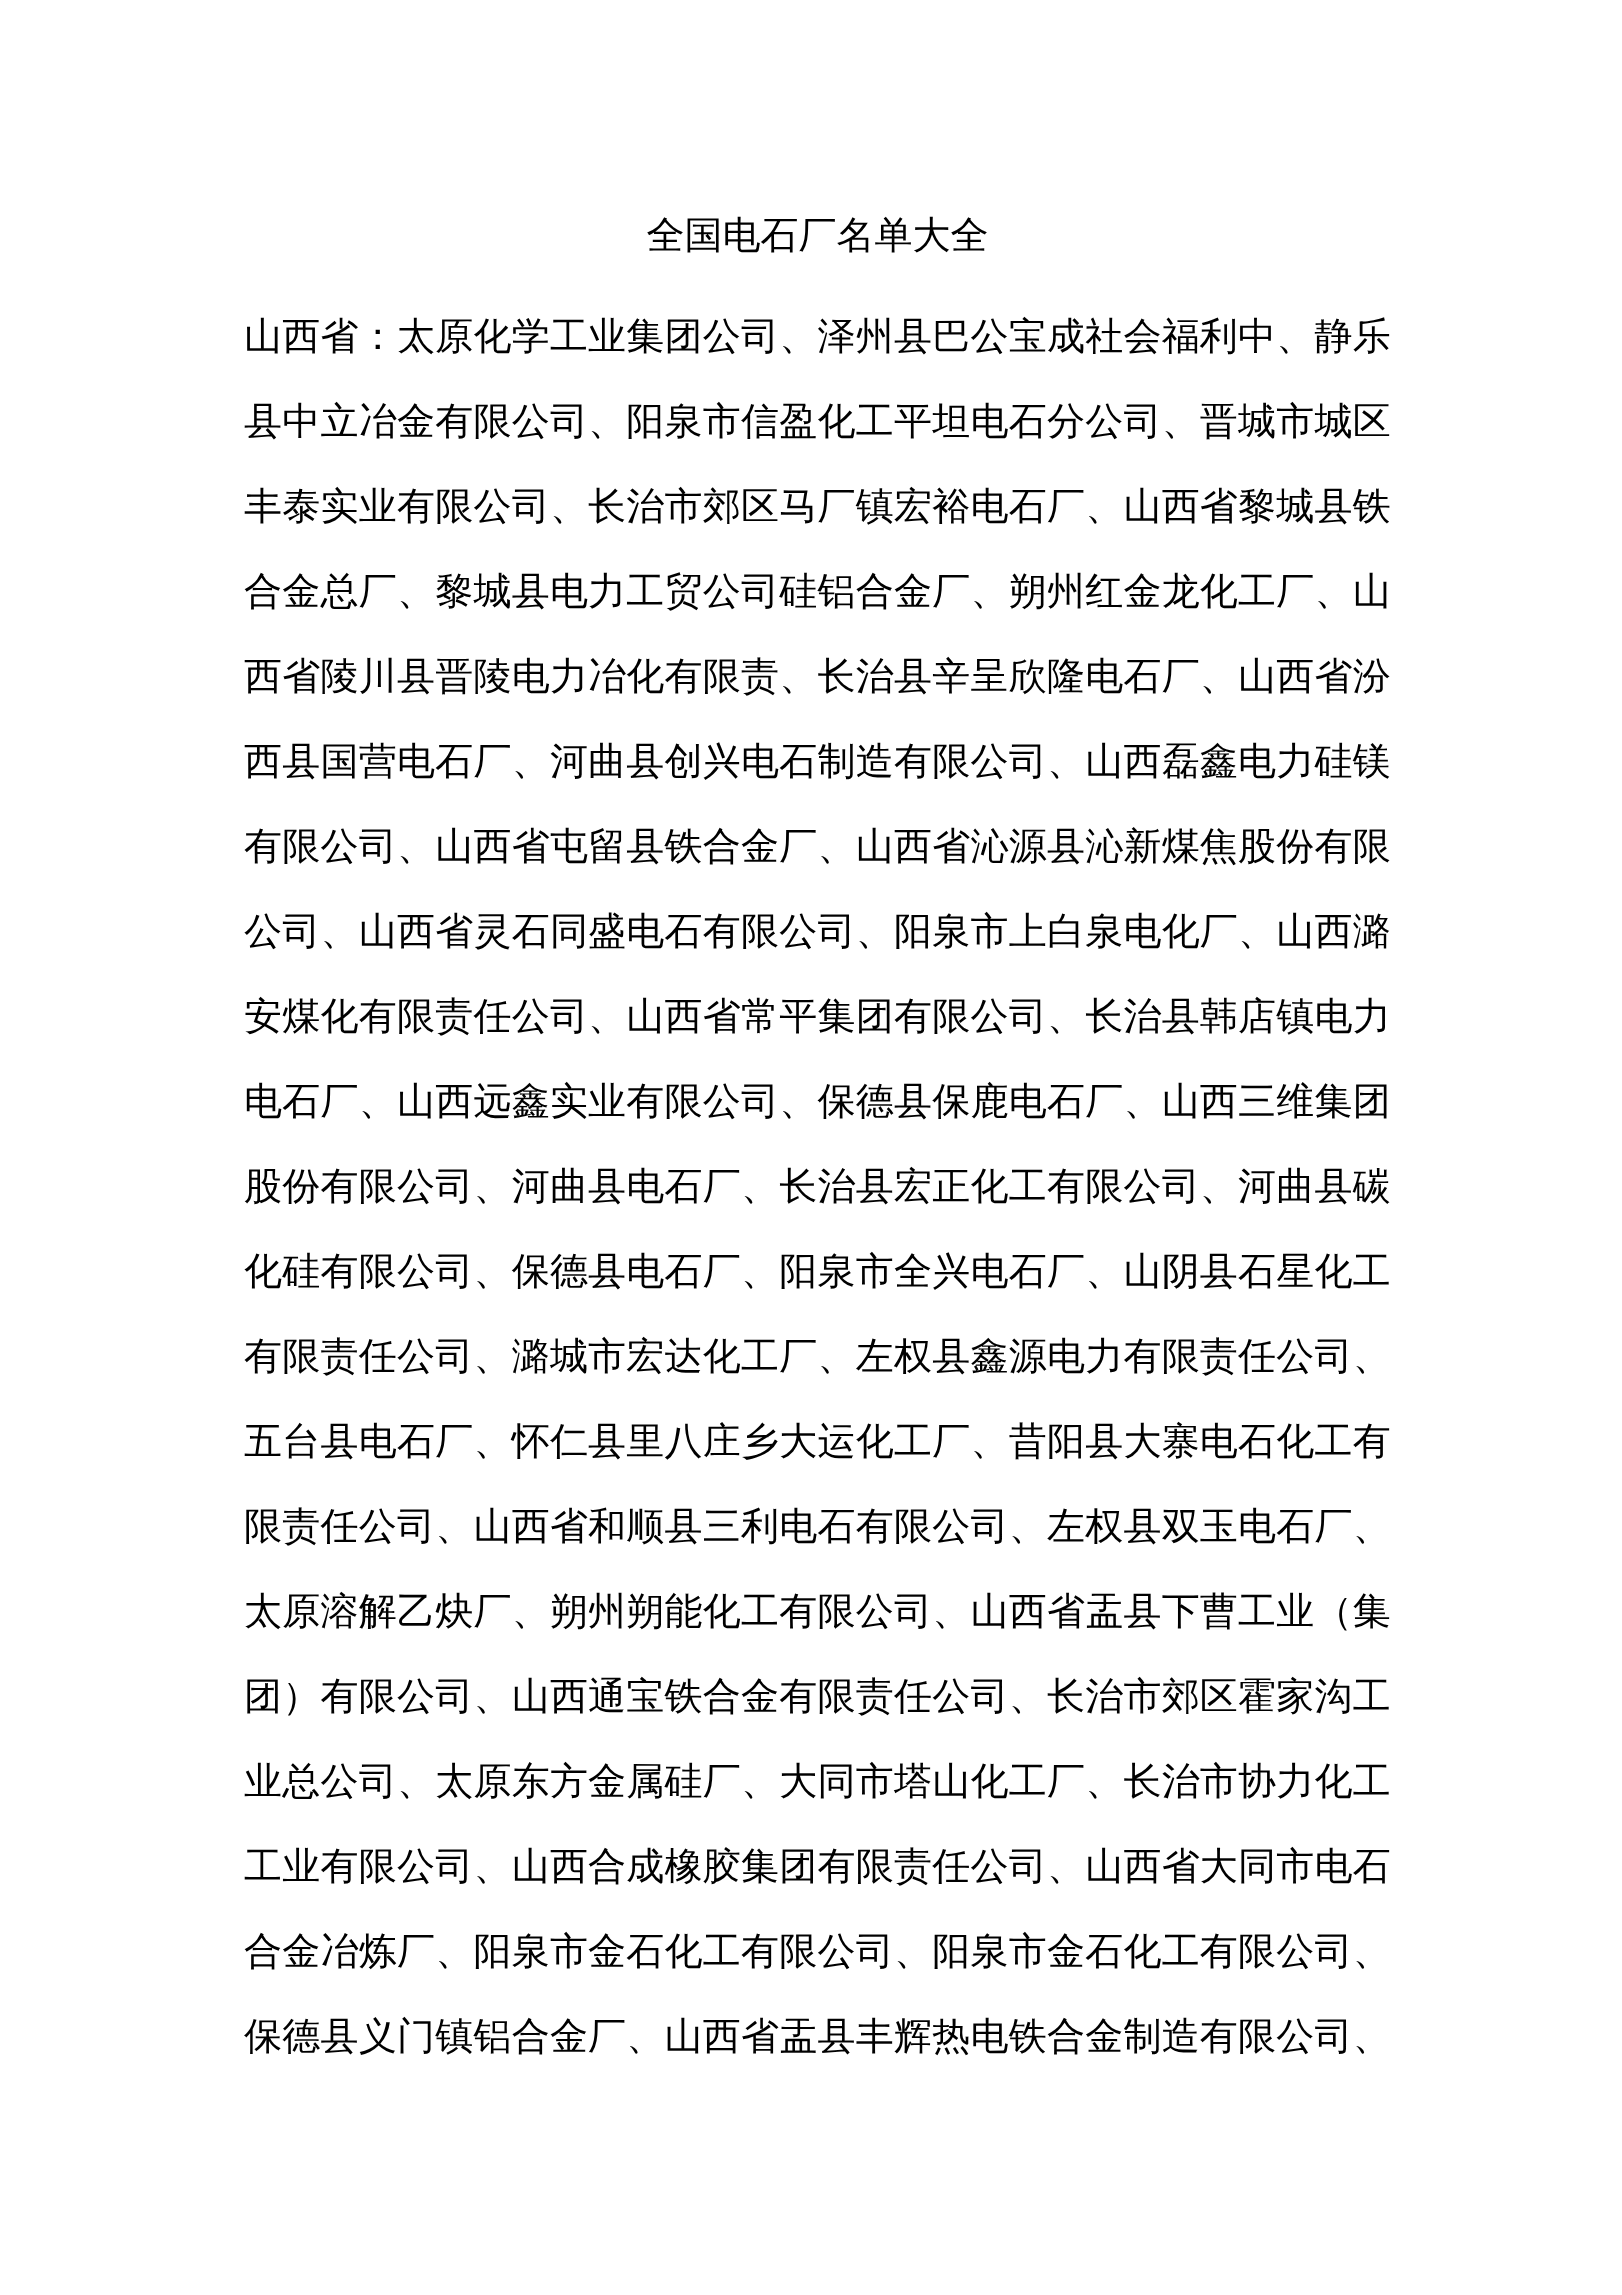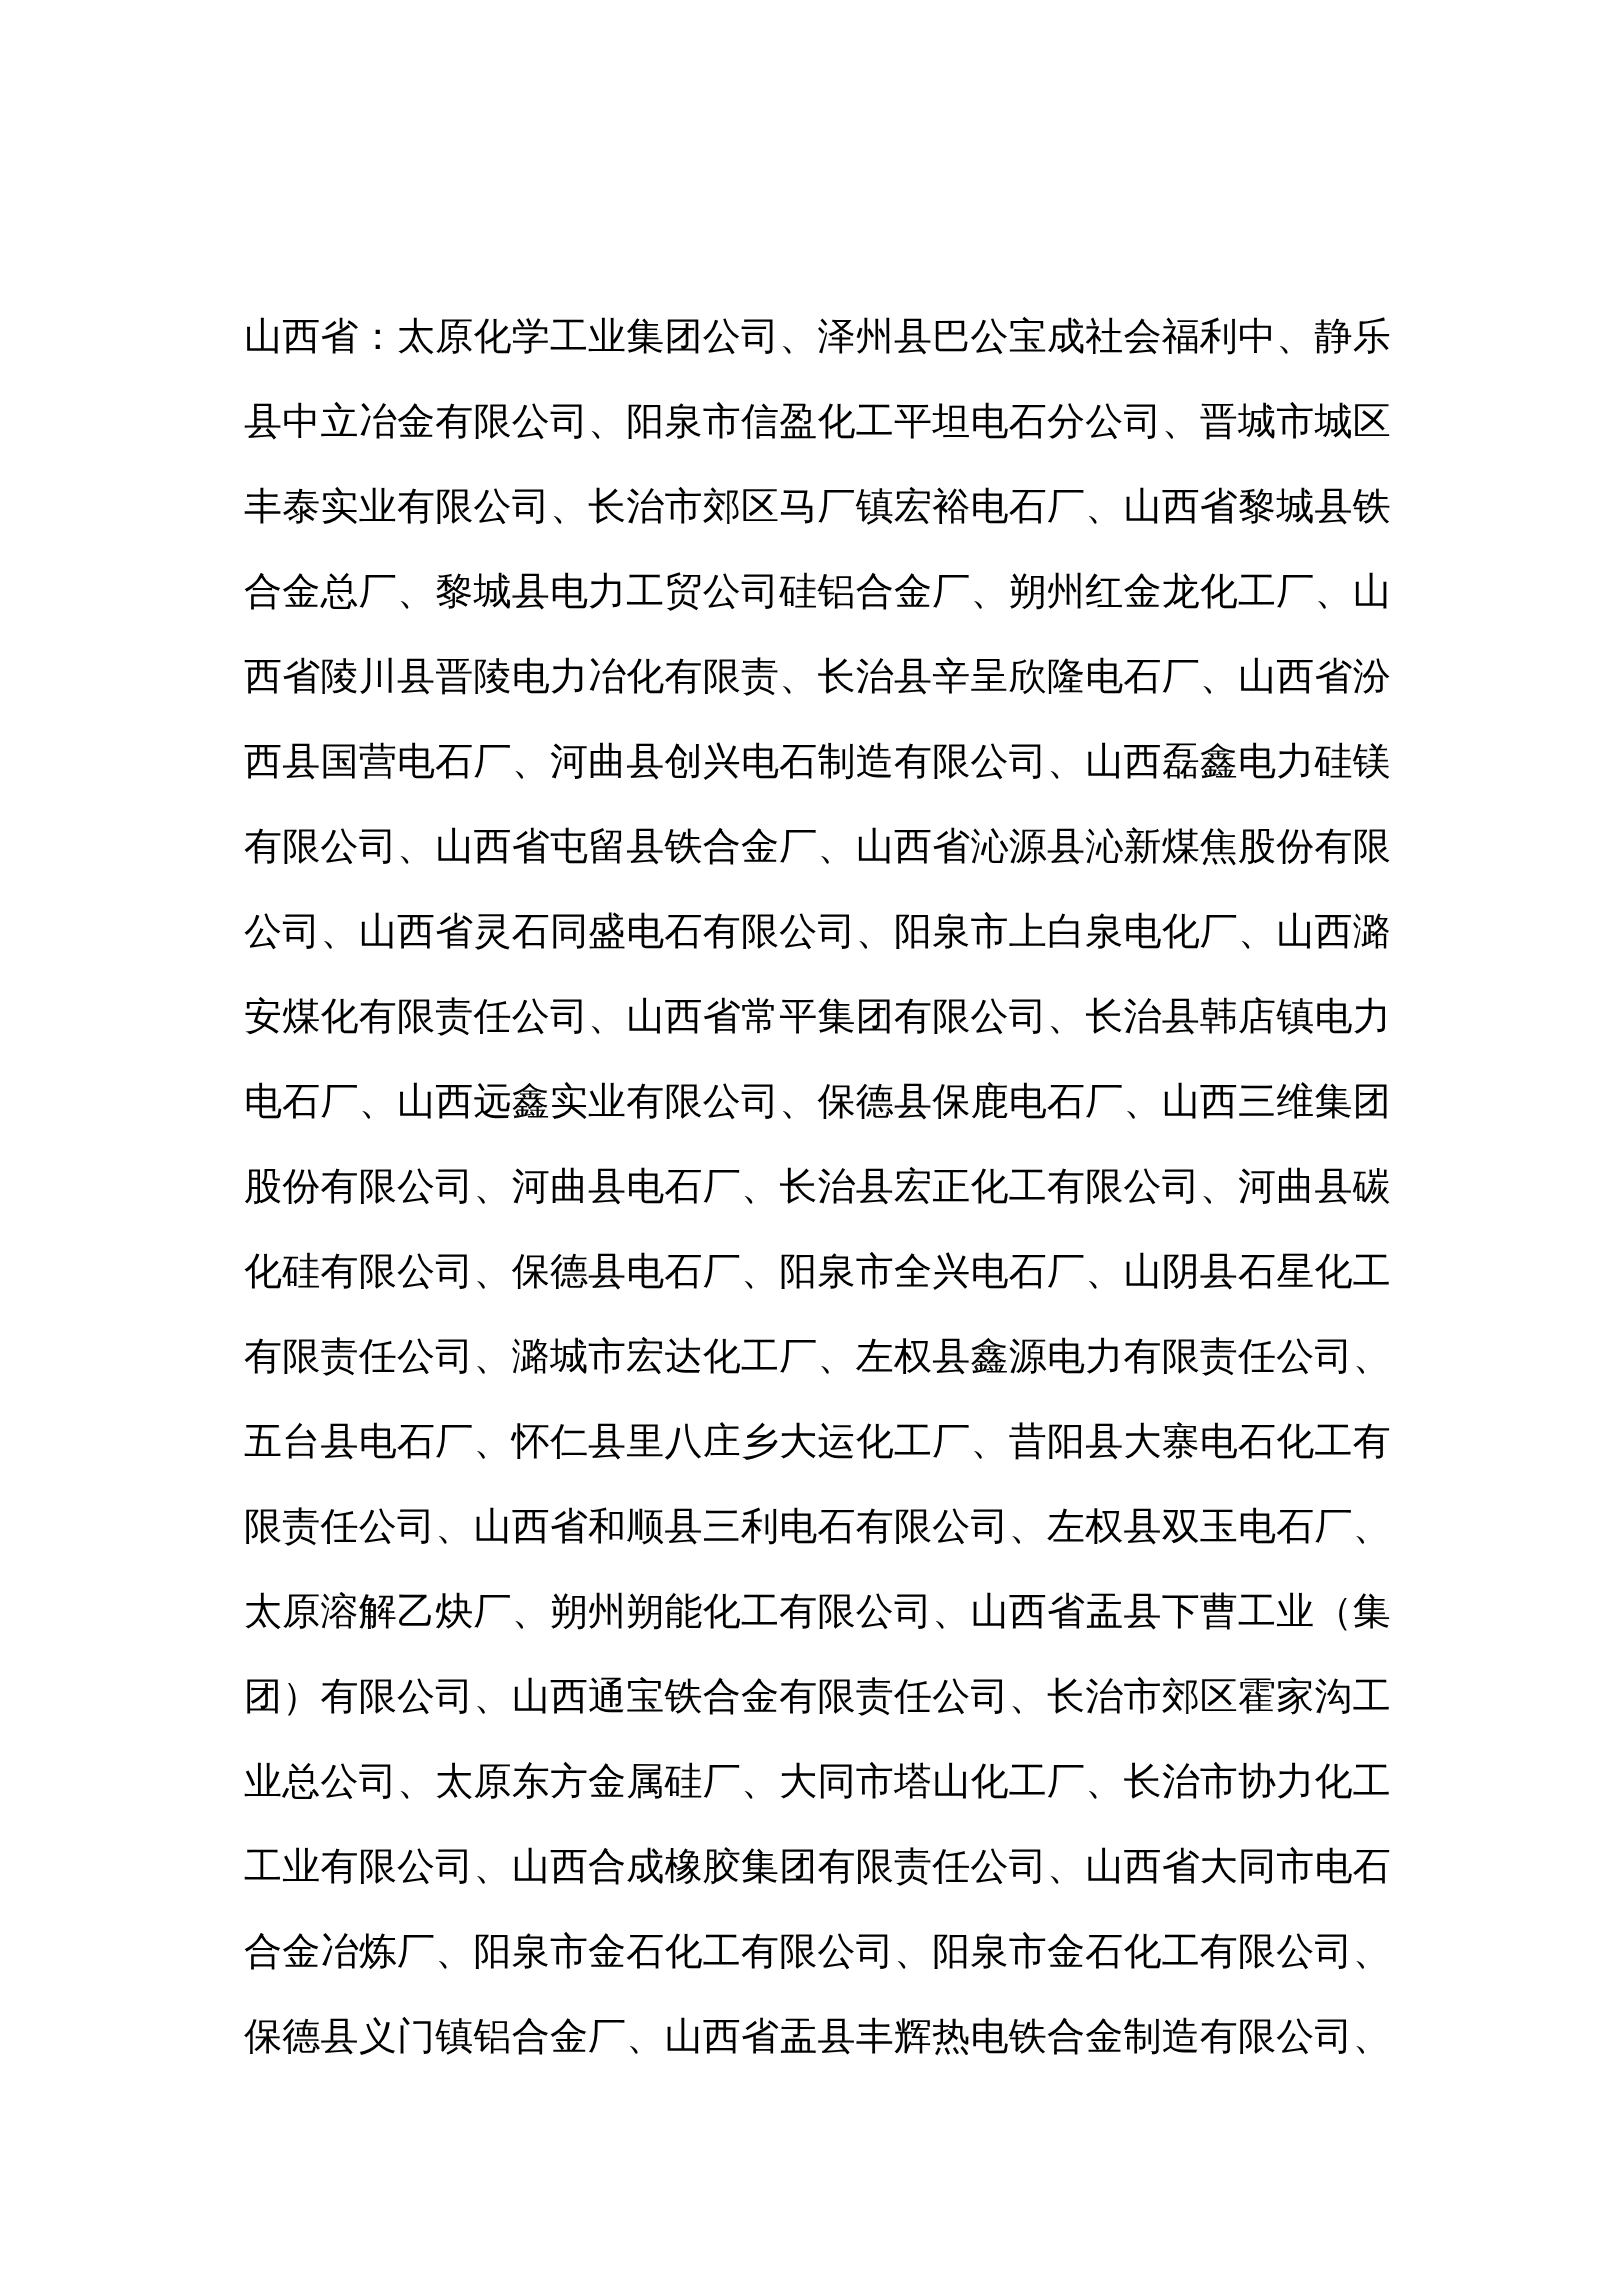--- a/index.html
+++ b/index.html
@@ -45,20 +45,21 @@
     white-space: pre;
   }
   .text-line span {
     display: block;
   }
 </style>
 </head>
 <body>
 
 <div class="page">
+  <h1 class="doc-title">全国电石厂名单大全</h1>
   <div class="doc-body">
       <div class="text-line"><span>山</span><span>西</span><span>省</span><span>：</span><span>太</span><span>原</span><span>化</span><span>学</span><span>工</span><span>业</span><span>集</span><span>团</span><span>公</span><span>司</span><span>、</span><span>泽</span><span>州</span><span>县</span><span>巴</span><span>公</span><span>宝</span><span>成</span><span>社</span><span>会</span><span>福</span><span>利</span><span>中</span><span>、</span><span>静</span><span>乐</span></div>
       <div class="text-line"><span>县</span><span>中</span><span>立</span><span>冶</span><span>金</span><span>有</span><span>限</span><span>公</span><span>司</span><span>、</span><span>阳</span><span>泉</span><span>市</span><span>信</span><span>盈</span><span>化</span><span>工</span><span>平</span><span>坦</span><span>电</span><span>石</span><span>分</span><span>公</span><span>司</span><span>、</span><span>晋</span><span>城</span><span>市</span><span>城</span><span>区</span></div>
       <div class="text-line"><span>丰</span><span>泰</span><span>实</span><span>业</span><span>有</span><span>限</span><span>公</span><span>司</span><span>、</span><span>长</span><span>治</span><span>市</span><span>郊</span><span>区</span><span>马</span><span>厂</span><span>镇</span><span>宏</span><span>裕</span><span>电</span><span>石</span><span>厂</span><span>、</span><span>山</span><span>西</span><span>省</span><span>黎</span><span>城</span><span>县</span><span>铁</span></div>
       <div class="text-line"><span>合</span><span>金</span><span>总</span><span>厂</span><span>、</span><span>黎</span><span>城</span><span>县</span><span>电</span><span>力</span><span>工</span><span>贸</span><span>公</span><span>司</span><span>硅</span><span>铝</span><span>合</span><span>金</span><span>厂</span><span>、</span><span>朔</span><span>州</span><span>红</span><span>金</span><span>龙</span><span>化</span><span>工</span><span>厂</span><span>、</span><span>山</span></div>
       <div class="text-line"><span>西</span><span>省</span><span>陵</span><span>川</span><span>县</span><span>晋</span><span>陵</span><span>电</span><span>力</span><span>冶</span><span>化</span><span>有</span><span>限</span><span>责</span><span>、</span><span>长</span><span>治</span><span>县</span><span>辛</span><span>呈</span><span>欣</span><span>隆</span><span>电</span><span>石</span><span>厂</span><span>、</span><span>山</span><span>西</span><span>省</span><span>汾</span></div>
       <div class="text-line"><span>西</span><span>县</span><span>国</span><span>营</span><span>电</span><span>石</span><span>厂</span><span>、</span><span>河</span><span>曲</span><span>县</span><span>创</span><span>兴</span><span>电</span><span>石</span><span>制</span><span>造</span><span>有</span><span>限</span><span>公</span><span>司</span><span>、</span><span>山</span><span>西</span><span>磊</span><span>鑫</span><span>电</span><span>力</span><span>硅</span><span>镁</span></div>
       <div class="text-line"><span>有</span><span>限</span><span>公</span><span>司</span><span>、</span><span>山</span><span>西</span><span>省</span><span>屯</span><span>留</span><span>县</span><span>铁</span><span>合</span><span>金</span><span>厂</span><span>、</span><span>山</span><span>西</span><span>省</span><span>沁</span><span>源</span><span>县</span><span>沁</span><span>新</span><span>煤</span><span>焦</span><span>股</span><span>份</span><span>有</span><span>限</span></div>
       <div class="text-line"><span>公</span><span>司</span><span>、</span><span>山</span><span>西</span><span>省</span><span>灵</span><span>石</span><span>同</span><span>盛</span><span>电</span><span>石</span><span>有</span><span>限</span><span>公</span><span>司</span><span>、</span><span>阳</span><span>泉</span><span>市</span><span>上</span><span>白</span><span>泉</span><span>电</span><span>化</span><span>厂</span><span>、</span><span>山</span><span>西</span><span>潞</span></div>
       <div class="text-line"><span>安</span><span>煤</span><span>化</span><span>有</span><span>限</span><span>责</span><span>任</span><span>公</span><span>司</span><span>、</span><span>山</span><span>西</span><span>省</span><span>常</span><span>平</span><span>集</span><span>团</span><span>有</span><span>限</span><span>公</span><span>司</span><span>、</span><span>长</span><span>治</span><span>县</span><span>韩</span><span>店</span><span>镇</span><span>电</span><span>力</span></div>

